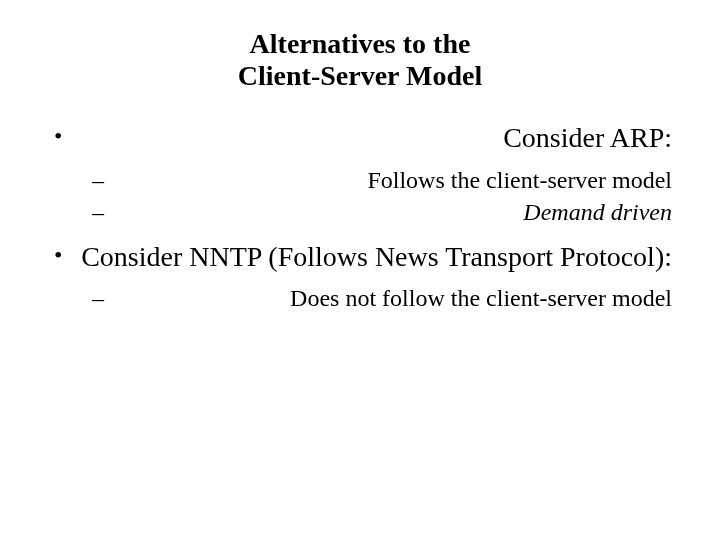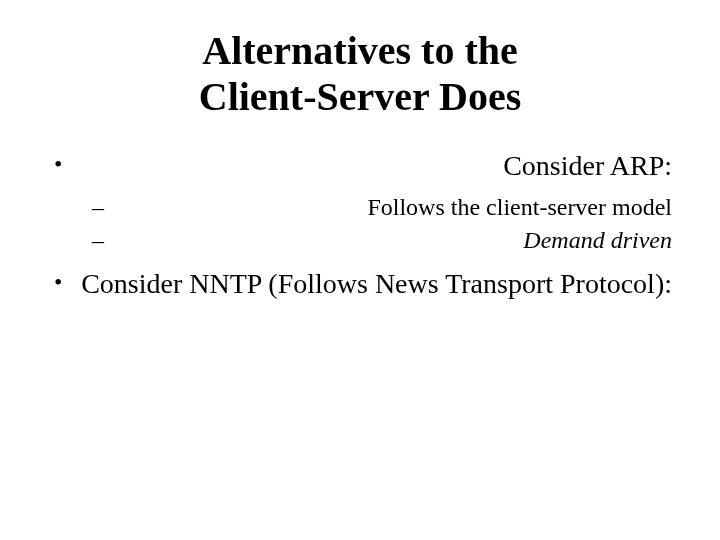--- a/index.html
+++ b/index.html
@@ -7,21 +7,21 @@
       width: 720px;
       height: 540px;
       background: #fff;
       font-family: "Times New Roman", Times, serif;
       color: #000;
       padding: 24px 48px;
       overflow: hidden;
     }
     .title {
       text-align: center;
-      font-size: 40px;
+      font-size: 28px;
       line-height: 1.15;
       margin-top: 4px;
       margin-bottom: 28px;
     }
     ul.level1 {
       list-style: none;
       font-size: 28px;
       line-height: 1.3;
     }
     ul.level1 > li {
@@ -55,33 +55,36 @@
       left: 14px;
       top: 0;
     }
     .italic { font-style: italic; }
   </style>
 </head>
 <body>
 
 <h1 class="title">
   <span>Alternatives to the</span><br>
-  <span>Client-Server Does</span>
+  <span>Client-Server Model</span>
 </h1>
 
 <ul class="level1">
   <li>
     <span>Consider ARP:</span>
     <ul class="level2">
       <li>
         <span>Follows the client-server model</span>
       </li>
       <li>
         <span class="italic">Demand driven</span>
       </li>
     </ul>
   </li>
   <li>
     <span>Consider NNTP (Follows News Transport Protocol):</span>
     <ul class="level2">
+      <li>
+        <span>Does not follow the client-server model</span>
+      </li>
     </ul>
   </li>
 </ul>
 
 </body></html>

